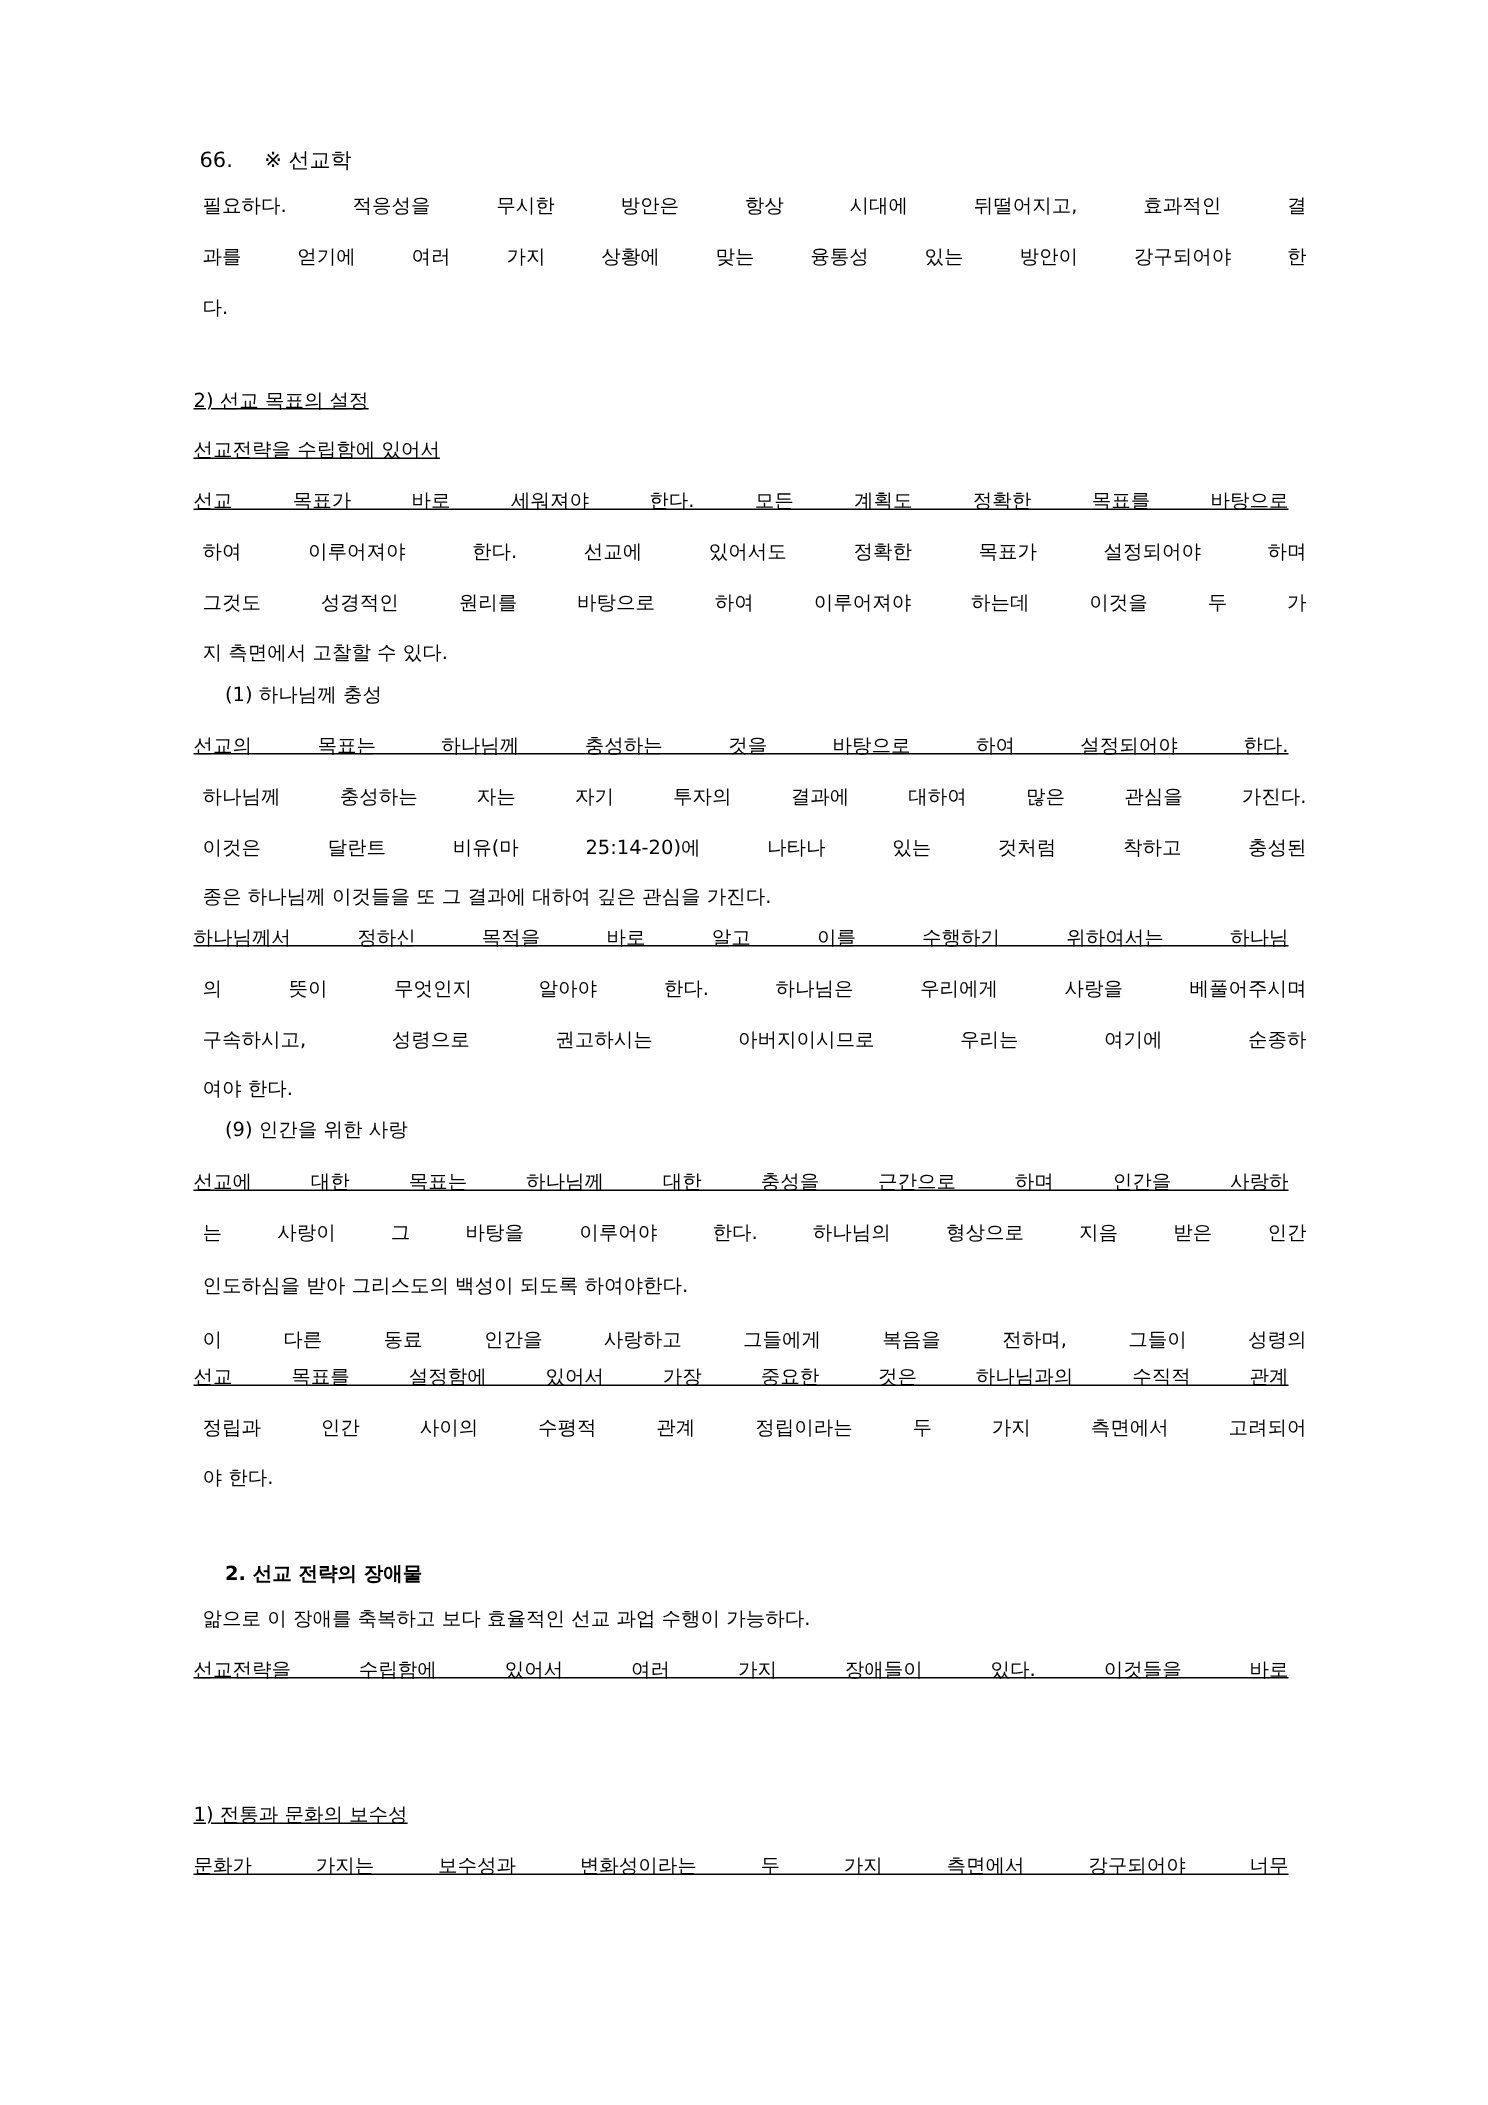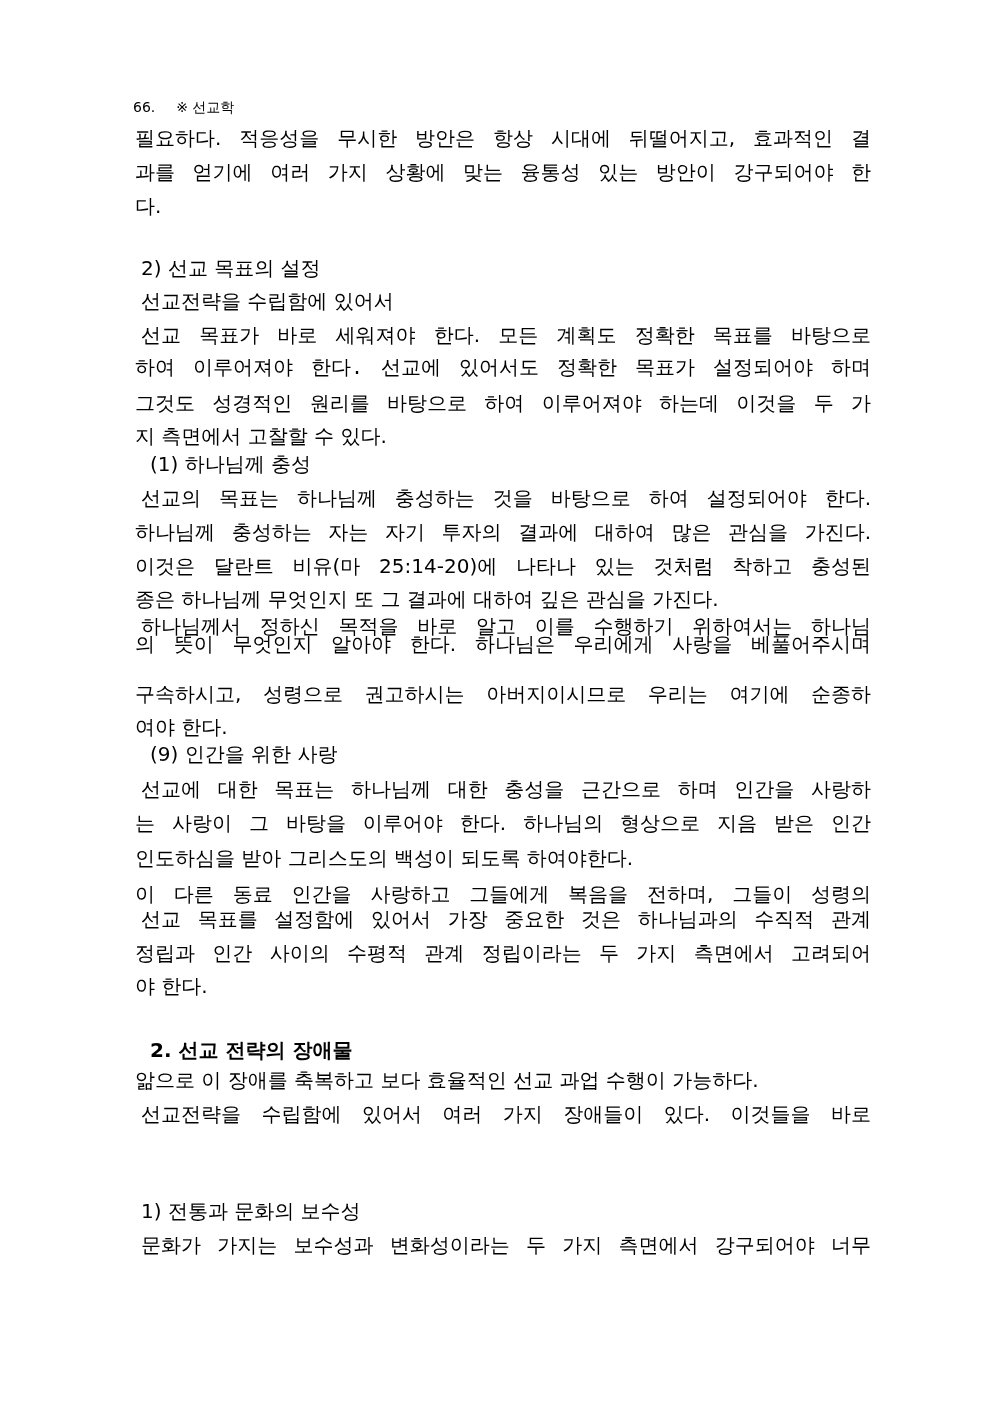--- a/index.html
+++ b/index.html
@@ -1,52 +1,52 @@
 <!DOCTYPE html>
 <html><head>
 <meta charset="utf-8">
 <style>
   html, body { margin: 0; padding: 0; background: #ffffff; }
   body { width: 992px; height: 1403px; position: relative; overflow: hidden;
          font-family: "DejaVu Sans", "Liberation Sans", sans-serif; color: #000; }
   .page { position: absolute; left: 0; top: 0; width: 808px; height: 1403px; }
   .header { position: absolute; left: 133px; top: 98px; font-size: 14px; line-height: 18px; }
-  .line { position: absolute; left: 135px; width: 736px; font-size: 20px; line-height: 28px;
+  .line { position: absolute; left: 135px; width: 736px; font-size: 13px; line-height: 28px;
           white-space: nowrap; text-align: justify; text-align-last: justify; }
   .line.short { text-align: left; text-align-last: left; }
-  .ind1 { left: 141px; width: 730px; }
+  .ind1 { left: 129px; width: 730px; text-decoration: underline; }
   .ind2 { left: 150px; }
   .bold { font-weight: bold; }
 </style>
 </head>
 <body>
 
 <div class="page">
   <div class="header">
     <span>66.</span>
     <span style="display:inline-block;width:12px"></span>
     <span>※ 선교학</span>
   </div>
   <div id="body-lines">
       <div class="line " style="top: 124px;">필요하다. 적응성을 무시한 방안은 항상 시대에 뒤떨어지고, 효과적인 결</div>
       <div class="line " style="top: 158px;">과를 얻기에 여러 가지 상황에 맞는 융통성 있는 방안이 강구되어야 한</div>
       <div class="line short" style="top: 192px;">다.</div>
       <div class="line short ind1" style="top: 254px;">2) 선교 목표의 설정</div>
       <div class="line short ind1" style="top: 287px;">선교전략을 수립함에 있어서</div>
       <div class="line ind1" style="top: 321px;">선교 목표가 바로 세워져야 한다. 모든 계획도 정확한 목표를 바탕으로</div>
-      <div class="line " style="top: 355px; font-family: Liberation Mono, monospace;">하여 이루어져야 한다. 선교에 있어서도 정확한 목표가 설정되어야 하며</div>
+      <div class="line " style="top: 355px;">하여 이루어져야 한다. 선교에 있어서도 정확한 목표가 설정되어야 하며</div>
       <div class="line " style="top: 389px;">그것도 성경적인 원리를 바탕으로 하여 이루어져야 하는데 이것을 두 가</div>
       <div class="line short" style="top: 422px;">지 측면에서 고찰할 수 있다.</div>
       <div class="line short ind2" style="top: 450px;">(1) 하나님께 충성</div>
       <div class="line ind1" style="top: 484px;">선교의 목표는 하나님께 충성하는 것을 바탕으로 하여 설정되어야 한다.</div>
       <div class="line " style="top: 518px;">하나님께 충성하는 자는 자기 투자의 결과에 대하여 많은 관심을 가진다.</div>
       <div class="line " style="top: 552px;">이것은 달란트 비유(마 25:14-20)에 나타나 있는 것처럼 착하고 충성된</div>
-      <div class="line short" style="top: 585px;">종은 하나님께 무엇인지 또 그 결과에 대하여 깊은 관심을 가진다.</div>
+      <div class="line short" style="top: 585px;">종은 하나님께 이것들을 또 그 결과에 대하여 깊은 관심을 가진다.</div>
       <div class="line ind1" style="top: 612px;">하나님께서 정하신 목적을 바로 알고 이를 수행하기 위하여서는 하나님</div>
-      <div class="line " style="top: 630px;">의 뜻이 무엇인지 알아야 한다. 하나님은 우리에게 사랑을 베풀어주시며</div>
+      <div class="line " style="top: 646px;">의 뜻이 무엇인지 알아야 한다. 하나님은 우리에게 사랑을 베풀어주시며</div>
       <div class="line " style="top: 680px;">구속하시고, 성령으로 권고하시는 아버지이시므로 우리는 여기에 순종하</div>
       <div class="line short" style="top: 713px;">여야 한다.</div>
       <div class="line short ind2" style="top: 740px;">(9) 인간을 위한 사랑</div>
       <div class="line ind1" style="top: 775px;">선교에 대한 목표는 하나님께 대한 충성을 근간으로 하며 인간을 사랑하</div>
       <div class="line " style="top: 809px;">는 사랑이 그 바탕을 이루어야 한다. 하나님의 형상으로 지음 받은 인간</div>
       <div class="line " style="top: 880px;">이 다른 동료 인간을 사랑하고 그들에게 복음을 전하며, 그들이 성령의</div>
       <div class="line short" style="top: 844px;">인도하심을 받아 그리스도의 백성이 되도록 하여야한다.</div>
       <div class="line ind1" style="top: 905px;">선교 목표를 설정함에 있어서 가장 중요한 것은 하나님과의 수직적 관계</div>
       <div class="line " style="top: 939px;">정립과 인간 사이의 수평적 관계 정립이라는 두 가지 측면에서 고려되어</div>
       <div class="line short" style="top: 972px;">야 한다.</div>

